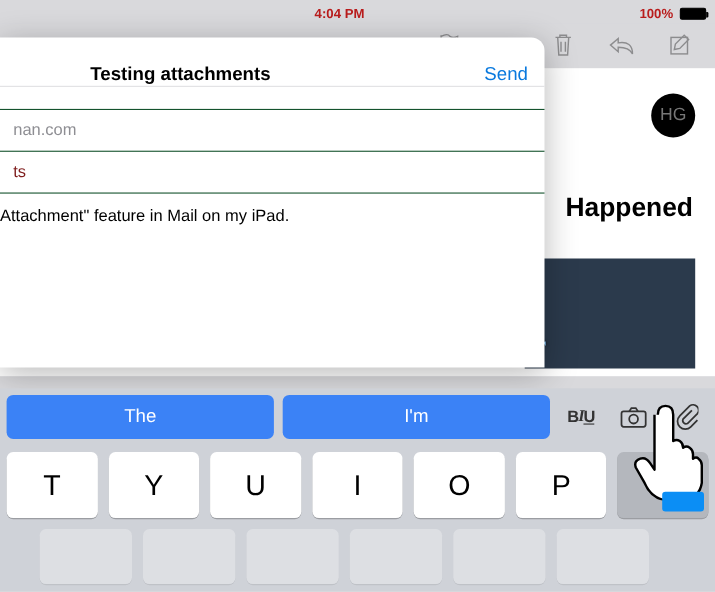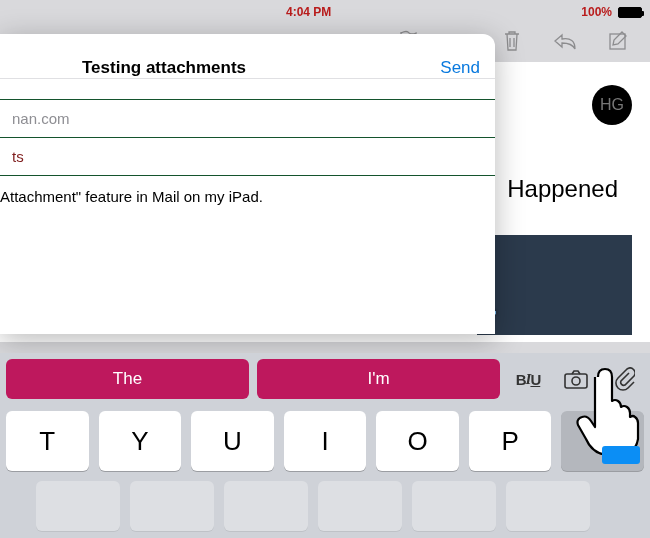--- a/index.html
+++ b/index.html
@@ -60,23 +60,23 @@
       color: #777;
       display: flex;
       align-items: center;
       justify-content: center;
       font-size: 16px;
       font-weight: 500;
     }
     .mail-headline {
       position: absolute;
       top: 175px;
-      right: 32px;
+      right: 20px;
       font-size: 24px;
-      font-weight: 400;
+      font-weight: 700;
       color: #000;
     }
     .mail-inline-block {
       position: absolute;
       top: 235px;
       right: 18px;
       width: 155px;
       height: 100px;
       background: #2b3a4c;
       overflow: hidden;
@@ -138,21 +138,21 @@
     .kb-top-row {
       display: flex;
       gap: 8px;
       margin-bottom: 12px;
       height: 40px;
       align-items: center;
     }
     .suggestion {
       flex: 1;
       height: 40px;
-      background: #be185d;
+      background: #3b82f6;
       border-radius: 6px;
       display: flex;
       align-items: center;
       justify-content: center;
       color: #fff;
       font-size: 17px;
     }
     .kb-toolbar-item {
       width: 40px;
       display: flex;

